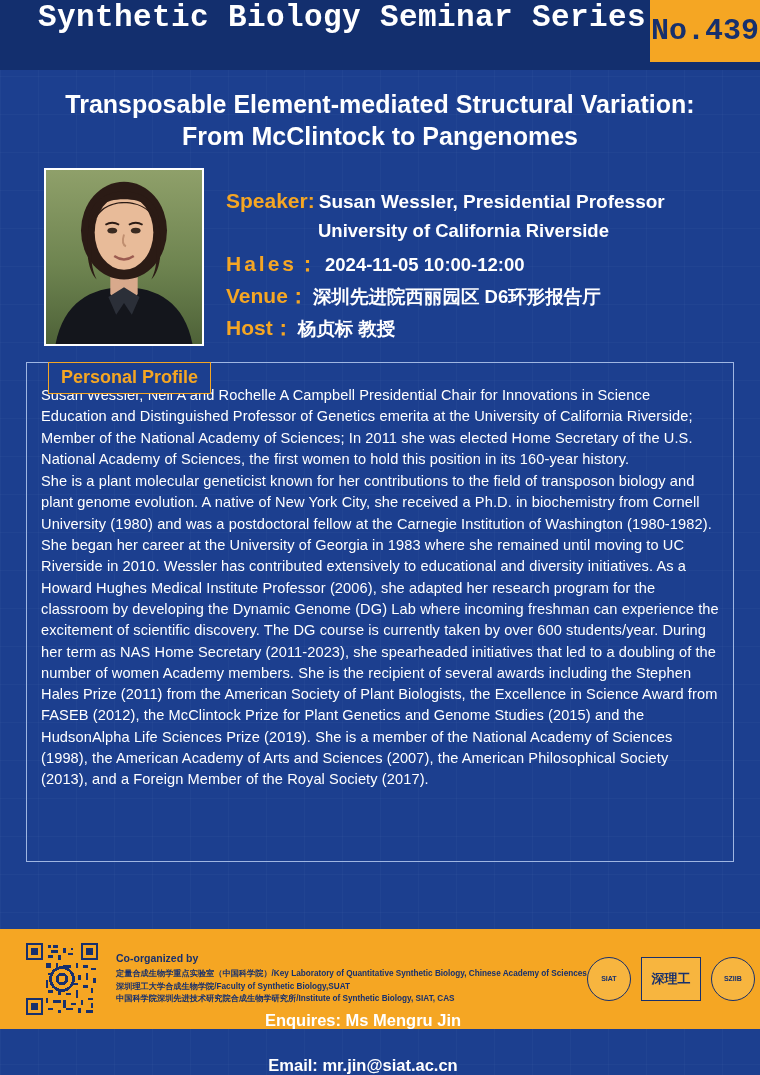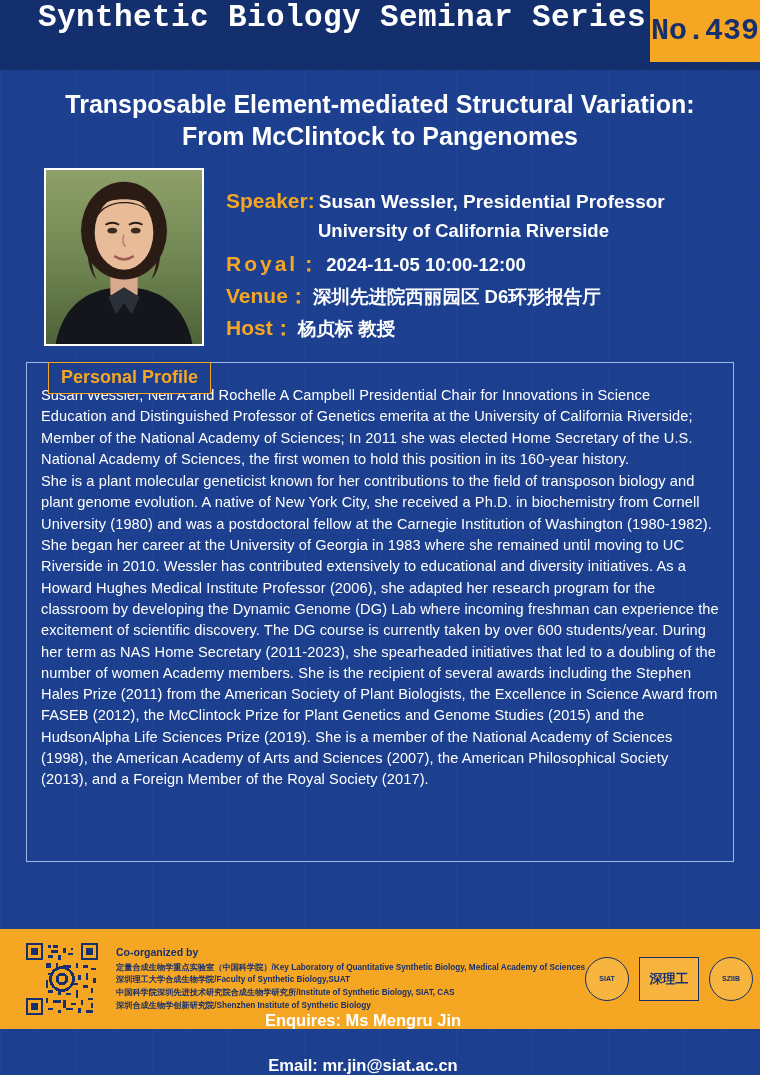--- a/index.html
+++ b/index.html
@@ -263,21 +263,21 @@
     </div>
 
     <div class="fields">
       <div class="field-row">
         <span class="field-label">Speaker:</span>
         <span class="field-value big">Susan Wessler, Presidential Professor</span>
       </div>
       <div class="speaker-second">University of California Riverside</div>
 
       <div class="field-row">
-        <span class="field-label sp">Royal：</span>
+        <span class="field-label sp">Hales：</span>
         <span class="field-value">2024-11-05  10:00-12:00</span>
       </div>
 
       <div class="field-row">
         <span class="field-label">Venue：</span>
         <span class="field-value">深圳先进院西丽园区 D6环形报告厅</span>
       </div>
 
       <div class="field-row">
         <span class="field-label">Host：</span>
@@ -361,24 +361,23 @@
         </g>
         <g fill="none" stroke="#17306d" stroke-width="1.1">
           <circle cx="14.5" cy="14.5" r="4.6" fill="#f5a623"></circle>
           <circle cx="14.5" cy="14.5" r="1.9"></circle>
         </g>
       </svg>
     </div>
 
     <div class="org">
       <div class="org-head">Co-organized by</div>
-      <div class="org-line">定量合成生物学重点实验室（中国科学院）/Key Laboratory of Quantitative Synthetic Biology, Medical Academy of Sciences</div>
+      <div class="org-line">定量合成生物学重点实验室（中国科学院）/Key Laboratory of Quantitative Synthetic Biology, Chinese Academy of Sciences</div>
       <div class="org-line">深圳理工大学合成生物学院/Faculty of Synthetic Biology,SUAT</div>
       <div class="org-line">中国科学院深圳先进技术研究院合成生物学研究所/Institute of Synthetic Biology, SIAT, CAS</div>
-      <div class="org-line">深圳合成生物学创新研究院/Shenzhen Institute of Synthetic Biology</div>
     </div>
 
     <div class="logos">
       <div class="logo-circle">SIAT</div>
       <div class="logo-square">深理工</div>
       <div class="logo-circle">SZIIB</div>
     </div>
   </div>
 
   <div class="contact">

